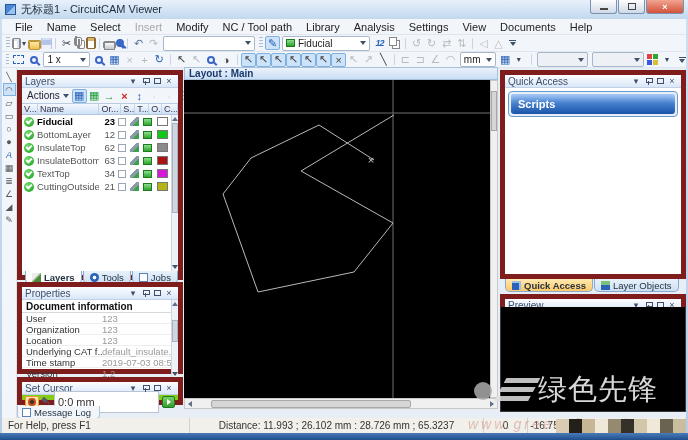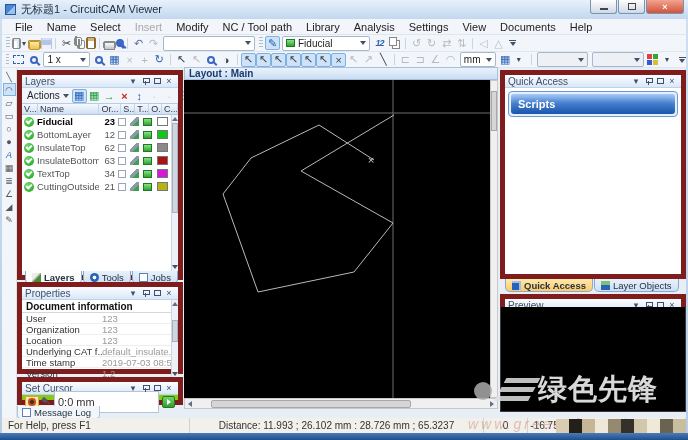--- a/index.html
+++ b/index.html
@@ -182,21 +182,21 @@
   .scell.c1 { width:294px; justify-content:center;text-align:right; }
   .scell.c2 { width:44px; justify-content:center; }
   .scell.c3 { width:98px; justify-content:center; }
   .scell.c4 { flex:1; justify-content:flex-start; padding-left:6px; }
   .botstrip { position:absolute; left:0; top:433px; width:688px; height:7px; background:linear-gradient(#4a7ab8,#1e4f8c); }
 
   
   .wm { position:absolute; left:500px; top:370px; z-index:50; display:flex; align-items:center; pointer-events:none; }
   .wm-logo { width:34px; height:24px; margin-right:4px;
              background:repeating-linear-gradient(#e0e0e0 0 5px,transparent 5px 9px); transform:skewX(-28deg); opacity:.85; }
-  .wm-text { font-size:29px; font-weight:bold; color:rgba(228,228,228,.95); letter-spacing:1px;
+  .wm-text { font-size:29px; font-weight:normal; color:rgba(228,228,228,.95); letter-spacing:1px;
              font-family:"DejaVu Sans","Liberation Sans",sans-serif; }
   .wm-circle { position:absolute; left:474px; top:382px; width:18px; height:18px; border-radius:50%;
                background:rgba(170,170,170,.85); z-index:49; pointer-events:none; }
   .wm-site { position:absolute; left:468px; top:416px; z-index:51; font-style:italic; font-size:14px;
              letter-spacing:3px; color:rgba(205,145,135,.55); pointer-events:none; }
   .wm-mosaic { position:absolute; left:556px; top:419px; z-index:52; display:flex; pointer-events:none; }
   .wm-mosaic i { width:13px; height:14px; display:block; }
 
   svg text { font-family:"DejaVu Sans",sans-serif; }
 </style>

